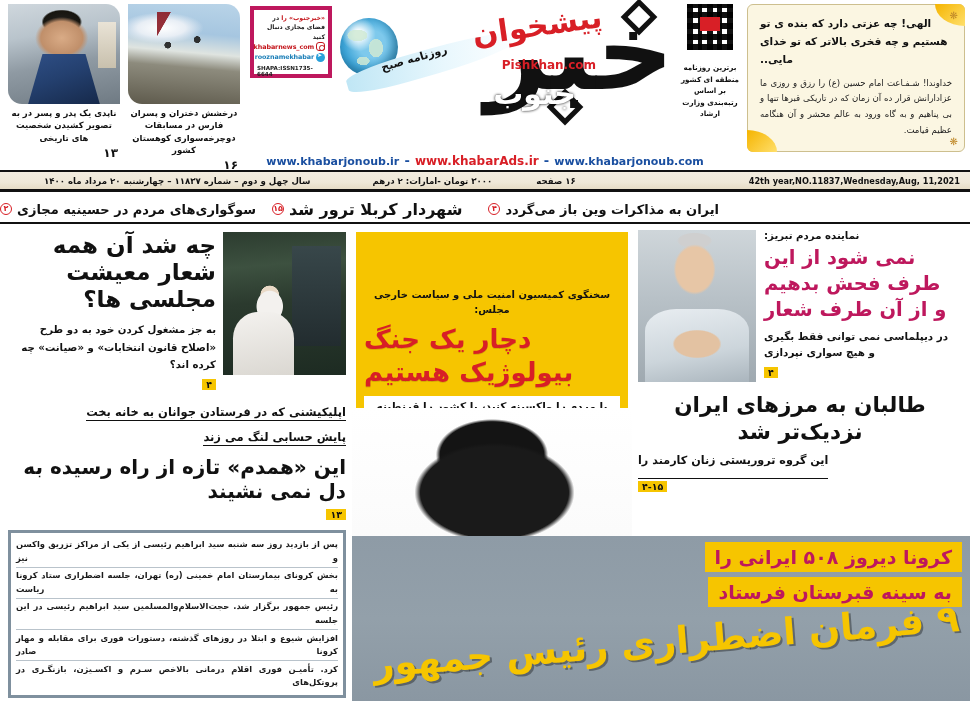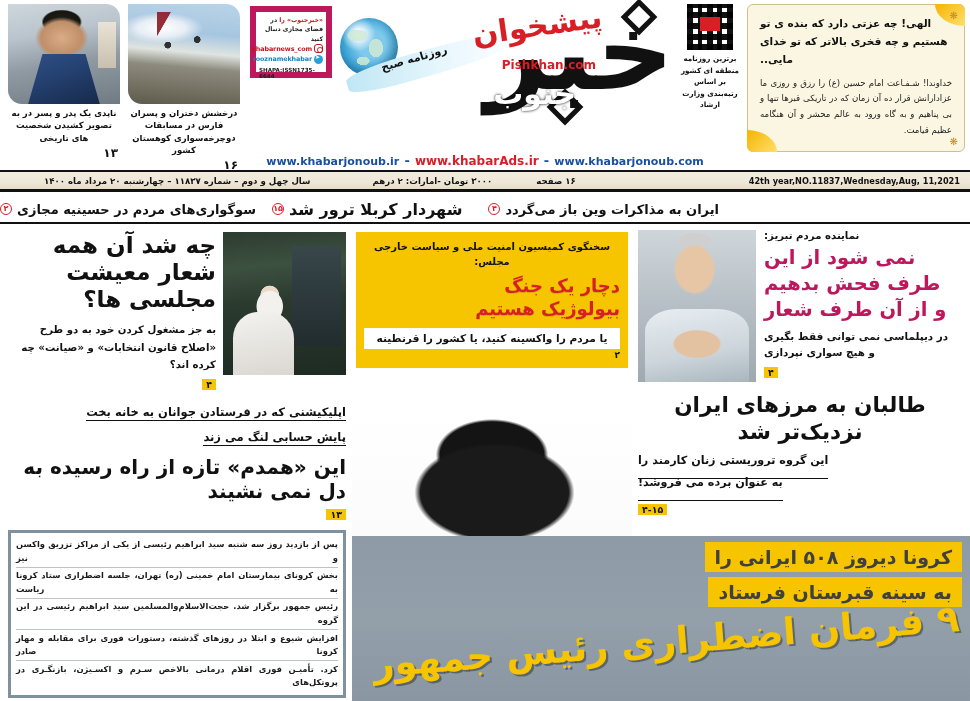--- a/index.html
+++ b/index.html
@@ -72,21 +72,21 @@
   .teaser-page {
     margin-top: 2px;
     font-size: 12px; font-weight: 700; color: #111;
     text-align: right; direction: rtl; padding-right: 2px;
   }
 
   
   #social-box {
     position: absolute; top: 6px; left: 250px;
     width: 82px; height: 72px;
-    border: 6px solid #be185d;
+    border: 4px solid #be185d;
     background: #fff;
     padding: 3px 3px 2px 3px;
     direction: rtl;
   }
   .social-lead {
     font-size: 6.2px; line-height: 1.5; font-weight: 700;
     color: #1b1b1b; text-align: right;
   }
   .social-lead .brandred { color: #c4161c; }
   .social-row {
@@ -239,21 +239,21 @@
       linear-gradient(0deg,#111 0 12%,#fff 12% 22%,#111 22% 34%,#fff 34% 46%,#111 46% 58%,#fff 58% 70%,#111 70% 82%,#fff 82% 92%,#111 92% 100%);
     background-blend-mode: multiply;
     position: relative;
   }
   .qr::after {
     content:""; position:absolute; left:28%; top:28%; width:44%; height:30%;
     background:#d81f26;
   }
   .award-text {
     font-size: 7.2px; font-weight: 700; line-height: 1.6;
-    color: #111; margin-top: 3px;
+    color: #111; margin-top: 12px;
   }
 
   
   #date-bar {
     position: absolute; top: 170px; left: 0;
     width: 970px; height: 22px;
     background: linear-gradient(180deg,#f2ecdf 0%,#efe8d8 60%,#e6dcc6 100%);
     border-top: 2px solid #111;
     border-bottom: 3px solid #111;
     display: flex; align-items: center;
@@ -360,25 +360,25 @@
   #center-col {
     position: absolute; left: 352px; top: 0; width: 280px; height: 473px;
   }
   #yellow-box {
     width: 272px; margin: 4px auto 0 auto;
     background: #f6c500; padding: 7px 8px 8px 8px;
     direction: rtl; position: relative;
   }
   .yb-kicker {
     font-size: 10px; font-weight: 700; color: #111;
-    text-align: center; line-height: 1.5;
+    text-align: center; line-height: 1.5; margin-top: 48px;
   }
   .yb-head {
-    font-size: 18px; font-weight: 700; color: #d81f26;
-    text-align: right; line-height: 1.25; margin-top: 6px;
+    font-size: 26px; font-weight: 700; color: #d81f26;
+    text-align: left; line-height: 1.25; margin-top: 6px;
     text-shadow: 0 1px 0 rgba(0,0,0,.12);
   }
   .yb-subwrap {
     background: #fff; margin-top: 8px; padding: 3px 5px;
   }
   .yb-sub {
     font-size: 10.6px; font-weight: 700; color: #111;
     text-align: center; line-height: 1.45;
   }
   .yb-page {
@@ -474,21 +474,21 @@
 
   
   #bottom-banner {
     position: absolute; left: 352px; top: 308px;
     width: 618px; height: 165px;
     background: linear-gradient(180deg,#8e9ba6 0%, #93a0aa 50%, #8a97a2 100%);
     overflow: hidden;
   }
   .yl-strip {
     position: absolute; right: 8px;
-    background: #f6c500; color: #404040;
+    background: #f6c500; color: #be185d;
     font-size: 19px; font-weight: 700;
     padding: 4px 10px; direction: rtl; white-space: nowrap;
   }
   .yl1 { top: 6px; }
   .yl2 { top: 41px; }
   .mega-head {
     position: absolute; right: 10px; top: 84px;
     font-size: 37px; font-weight: 700; color: #f6c500;
     direction: rtl; white-space: nowrap;
     transform: rotate(-4.5deg);
@@ -603,21 +603,21 @@
       <div>
         <div class="app-kicker"><span>اپلیکیشنی که در فرستادن جوانان به خانه بخت</span></div>
         <div class="app-kicker" style="margin-top:2px"><span>پایش حسابی لنگ می زند</span></div>
         <div class="hl-app">این «همدم» تازه از راه رسیده به دل نمی نشیند</div>
         <div class="pagebadge">۱۳</div>
       </div>
 
       <div id="body-box">
         <div class="body-line">پس از بازدید روز سه شنبه سید ابراهیم رئیسی از یکی از مراکز تزریق واکسن و نیز</div>
         <div class="body-line">بخش کرونای بیمارستان امام خمینی (ره) تهران، جلسه اضطراری ستاد کرونا به ریاست</div>
-        <div class="body-line">رئیس جمهور برگزار شد. حجت‌الاسلام‌والمسلمین سید ابراهیم رئیسی در این گروه</div>
+        <div class="body-line">رئیس جمهور برگزار شد. حجت‌الاسلام‌والمسلمین سید ابراهیم رئیسی در این جلسه</div>
         <div class="body-line">افزایش شیوع و ابتلا در روزهای گذشته، دستورات فوری برای مقابله و مهار کرونا صادر</div>
         <div class="body-line">کرد. تأمیـن فوری اقلام درمانی بالاخص سـرم و اکسـیژن، بازنگـری در پروتکل‌های</div>
 
       </div>
     </div>
 
     <div id="center-col">
       <div id="yellow-box">
         <div class="yb-kicker">سخنگوی کمیسیون امنیت ملی و سیاست خارجی مجلس:</div>
         <div class="yb-head">دچار یک جنگ</div>
@@ -644,21 +644,20 @@
           <div class="sub-mp" style="margin-top:0">و هیچ سواری نپردازی</div>
           <div class="mp-page">
             <span class="pagebadge">۴</span>
           </div>
         </div>
       </div>
 
       <div id="taliban">
         <div class="hl-taliban">طالبان به مرزهای ایران نزدیک‌تر شد</div>
         <div class="tal-sub"><span>این گروه تروریستی زنان کارمند را</span></div>
-        <div class="tal-sub" style="margin-top:0"><span>به عنوان برده می فروشد!</span></div>
         <div class="tal-page">
           <span class="pagebadge">۴-۱۵</span>
         </div>
       </div>
     </div>
 
     <div id="bottom-banner">
       <div class="yl-strip yl1">کرونا دیروز ۵۰۸ ایرانی را</div>
       <div class="yl-strip yl2">به سینه قبرستان فرستاد</div>
       <div class="mega-head">۹ فرمان اضطراری رئیس جمهور</div>

